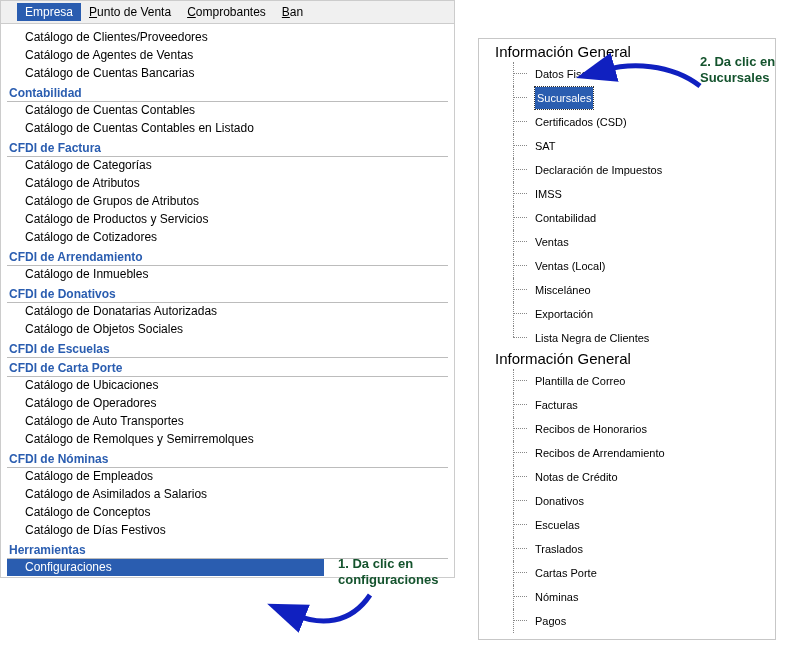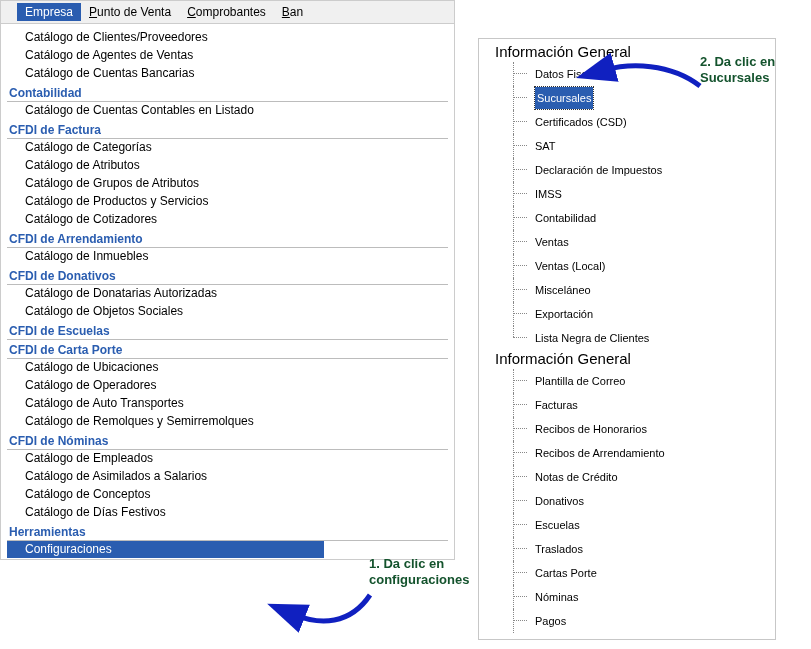--- a/index.html
+++ b/index.html
@@ -118,21 +118,21 @@
     padding: 0 2px;
   }
 
   .annotation {
     position: absolute;
     color: #14532d;
     font-weight: bold;
     font-size: 13px;
     line-height: 1.2;
   }
-  .annotation-1 { left: 338px; top: 556px; width:120px;margin-left:31px; }
+  .annotation-1 { left: 338px; top: 556px; width:120px; }
   .annotation-2 { left: 700px; top: 54px; width:110px; }
 
   
   .arrow-svg {
     position: absolute;
     overflow: visible;
   }
 </style>
 </head>
 <body>
@@ -142,20 +142,21 @@
     <div class="menubar-item active"><span>Empresa</span></div>
     <div class="menubar-item"><span class="uline">P</span><span>unto de Venta</span></div>
     <div class="menubar-item"><span class="uline">C</span><span>omprobantes</span></div>
     <div class="menubar-item"><span class="uline">B</span><span>an</span></div>
   </div>
   <div class="menu-list" id="menu-list">
       <div class="menu-item">Catálogo de Clientes/Proveedores</div>
       <div class="menu-item">Catálogo de Agentes de Ventas</div>
       <div class="menu-item">Catálogo de Cuentas Bancarias</div>
       <div class="section-header">Contabilidad</div>
+      <div class="menu-item">Catálogo de Cuentas Contables</div>
       <div class="menu-item">Catálogo de Cuentas Contables en Listado</div>
       <div class="section-header">CFDI de Factura</div>
       <div class="menu-item">Catálogo de Categorías</div>
       <div class="menu-item">Catálogo de Atributos</div>
       <div class="menu-item">Catálogo de Grupos de Atributos</div>
       <div class="menu-item">Catálogo de Productos y Servicios</div>
       <div class="menu-item">Catálogo de Cotizadores</div>
       <div class="section-header">CFDI de Arrendamiento</div>
       <div class="menu-item">Catálogo de Inmuebles</div>
       <div class="section-header">CFDI de Donativos</div>

